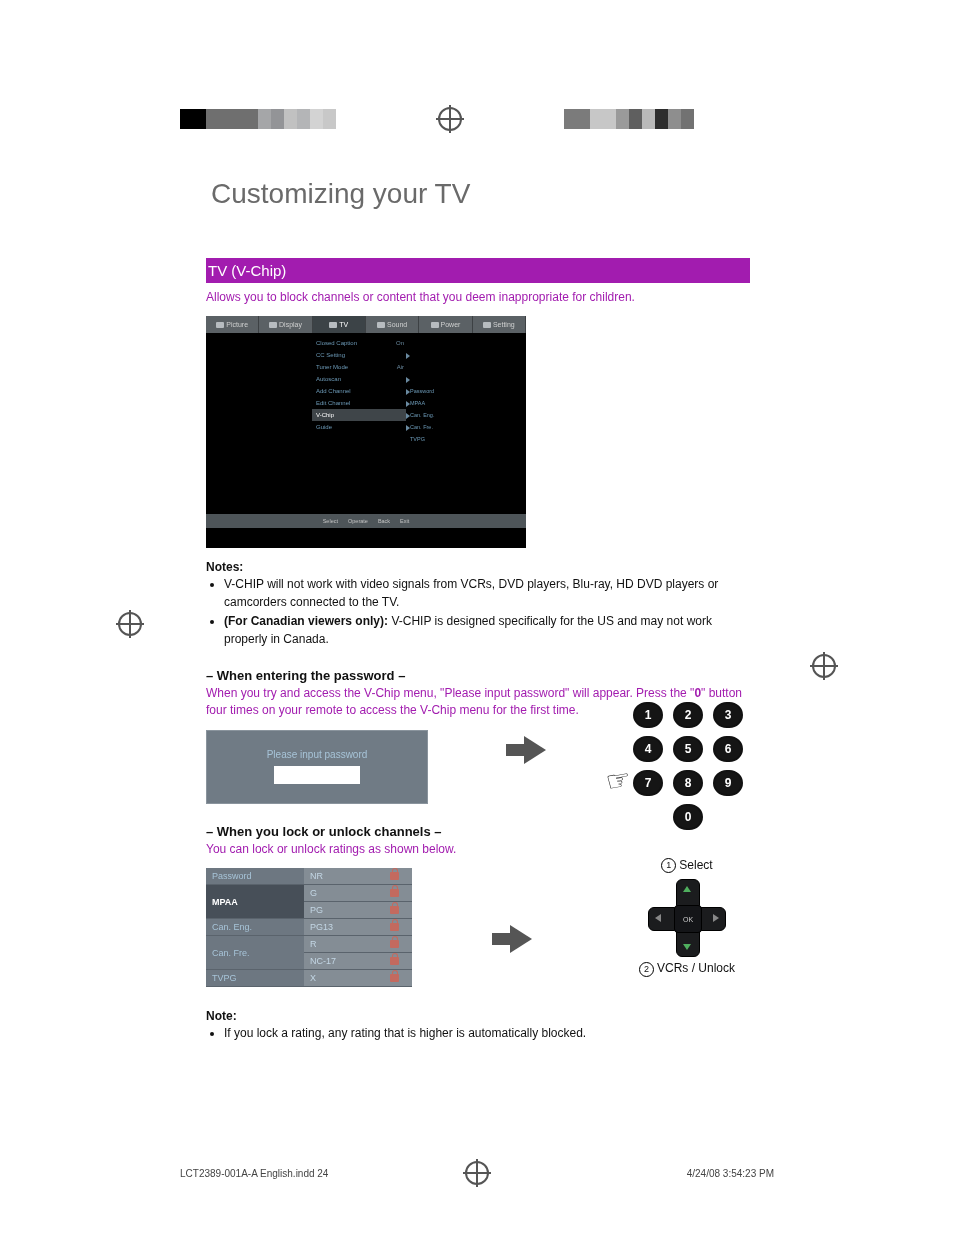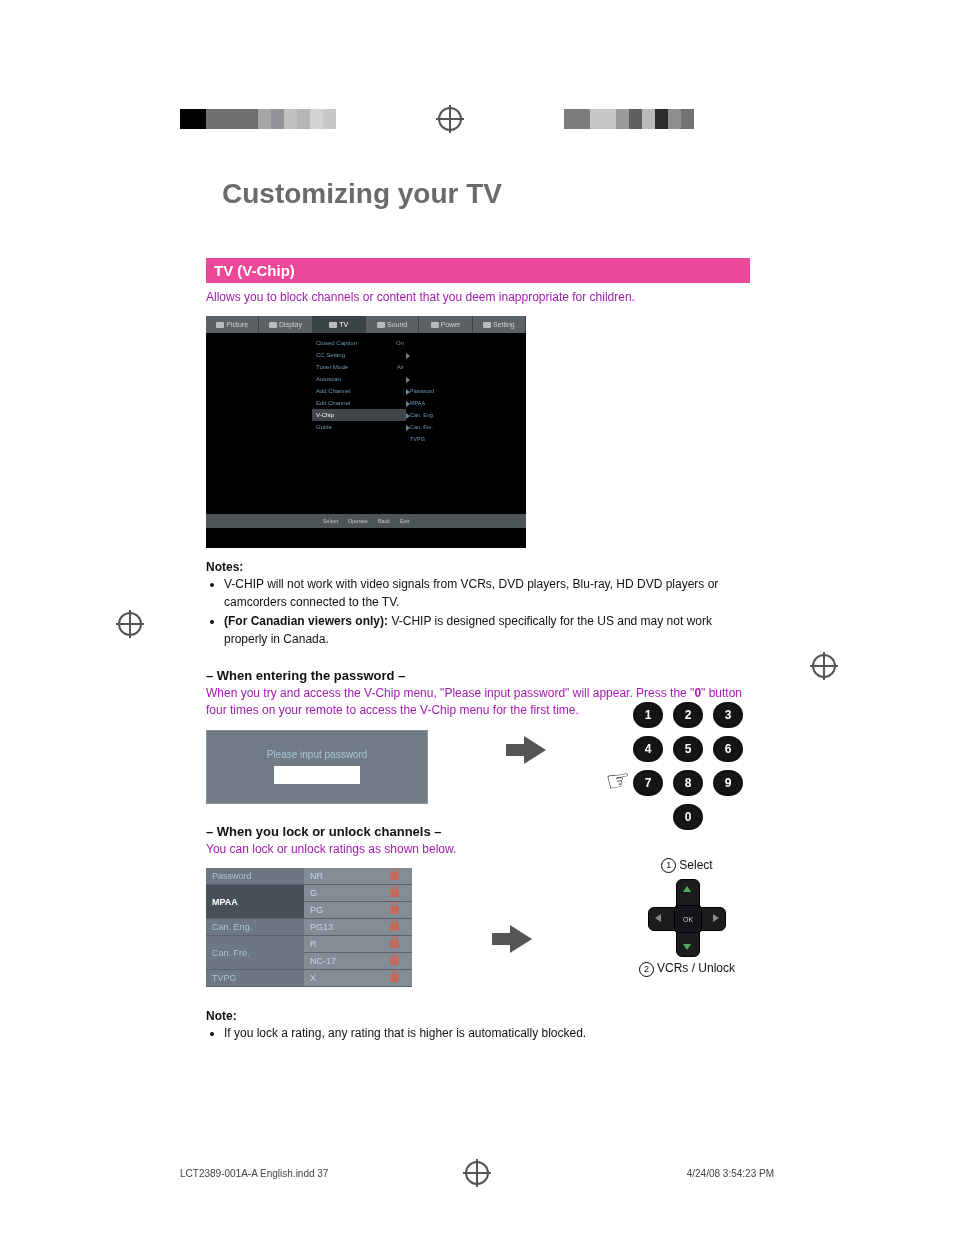--- a/index.html
+++ b/index.html
@@ -9,22 +9,22 @@
 .reg-midgrey{width:52px;height:20px;background:#6f6f6f}
 .reg-tiles{display:flex;height:20px}
 .reg-tiles div{width:13px;height:20px}
 .reg-mark{width:20px;height:20px;margin:0 auto;border:2px solid #555;border-radius:50%;position:relative}
 .reg-mark:before,.reg-mark:after{content:"";position:absolute;background:#555}
 .reg-mark:before{left:50%;top:-4px;width:2px;height:28px;margin-left:-1px}
 .reg-mark:after{top:50%;left:-4px;height:2px;width:28px;margin-top:-1px}
 .reg-side-l{position:absolute;left:118px;top:612px}
 .reg-side-r{position:absolute;right:118px;top:654px}
 .content{position:absolute;left:206px;top:178px;width:544px}
-h1{font-size:28px;font-weight:700;color:#6a6a6a;margin:0 0 48px 16px}
-.bar{background:#ec4899;color:#fff;font-size:15px;font-weight:700;padding:4px 8px;margin-bottom:6px}
+h1{font-size:28px;font-weight:400;color:#6a6a6a;margin:0 0 48px 5px}
+.bar{background:#a21caf;color:#fff;font-size:15px;font-weight:400;padding:4px 2px;margin-bottom:6px}
 .body{font-size:12px;line-height:1.45;color:#a21caf}
 .osd{margin:10px 0 12px 0;width:320px;height:232px;background:#000;position:relative;font-size:7px;color:#9a9a9a}
 .osd-tabs{display:flex;height:17px;background:#5b6165}
 .osd-tab{flex:1;display:flex;align-items:center;justify-content:center;gap:2px;border-right:1px solid #3d4144;color:#cfd0d0}
 .osd-tab.active{background:#3c4347;color:#fff}
 .osd-tab .ico{width:8px;height:6px;background:#b7bcc0;border-radius:1px}
 .osd-body{position:relative;height:195px}
 .osd-col{position:absolute;left:106px;top:4px;width:94px}
 .osd-item{height:12px;line-height:12px;font-size:6px;color:#6b98b5;padding-left:4px;position:relative}
 .osd-item .val{position:absolute;right:2px;color:#6a8aa0}
@@ -287,17 +287,17 @@
       <div class="c ok">OK</div>
       <div class="tri tu"></div>
       <div class="tri td"></div>
       <div class="tri tl"></div>
       <div class="tri tr"></div>
     </div>
     <div><span class="circ-num">2</span><span>VCRs / Unlock</span></div>
   </div>
 
   <div class="footer">
-    <span>LCT2389-001A-A English.indd   37</span>
+    <span>LCT2389-001A-A English.indd   24</span>
     <span class="fm"><span class="reg-mark" style="display:inline-block"></span></span>
     <span>4/24/08   3:54:23 PM</span>
   </div>
 </div>
 
 </body></html>

